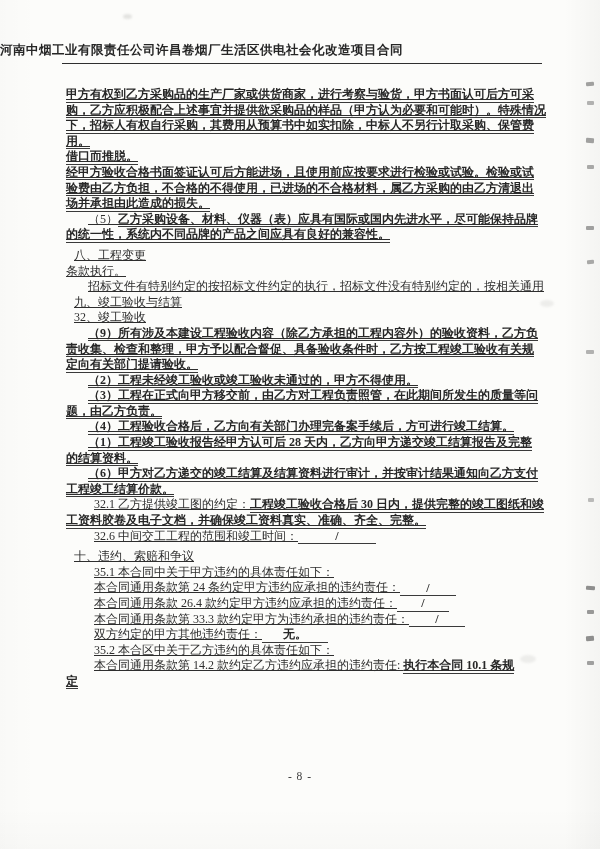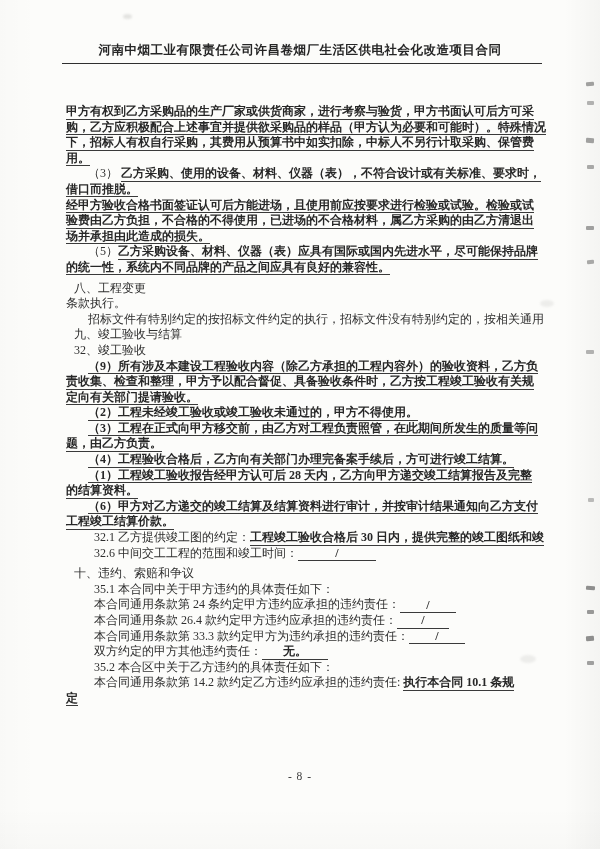--- a/index.html
+++ b/index.html
@@ -9,36 +9,36 @@
     margin:0 auto;
     background:#fcfcfa;
     background-image:linear-gradient(90deg, rgba(0,0,0,0.012) 0%, rgba(0,0,0,0) 6%, rgba(0,0,0,0) 94%, rgba(0,0,0,0.03) 100%),
                      linear-gradient(0deg, rgba(0,0,0,0.015) 0%, rgba(0,0,0,0) 5%);
     font-family:"Liberation Serif","DejaVu Serif",serif;
     color:#2e2e2e;
     overflow:hidden;
   }
   .header{padding-top:42px;}
   .title{
-    text-align:center;
     font-weight:bold;
     font-size:12.5px;
     letter-spacing:0.5px;
     color:#262626;
   }
   .rule{
     margin:4px 58px 0 62px;
     border-top:1.6px solid #2f2f2f;
     height:0;
   }
   .body{
-    margin-top:40px;
+    margin-top:23px;
     padding-left:66px;
     font-size:12px;
     line-height:15.6px;
+    text-decoration:underline;
   }
   .line{white-space:nowrap;height:15.6px;}
   .ind1{padding-left:22px;}
   .ind2{padding-left:28px;}
   .indh{padding-left:8px;}
   .gap{margin-top:5px;}
   .u{
     font-weight:600;
     color:#272727;
     border-bottom:1.2px solid #3a3a3a;
@@ -81,21 +81,20 @@
   <div class="header">
     <div class="title">河南中烟工业有限责任公司许昌卷烟厂生活区供电社会化改造项目合同</div>
     <div class="rule"></div>
   </div>
 
   <div class="body">
       <div class="line ind0"><span class="u">甲方有权到乙方采购品的生产厂家或供货商家，进行考察与验货，甲方书面认可后方可采</span></div>
       <div class="line ind0"><span class="u">购，乙方应积极配合上述事宜并提供欲采购品的样品（甲方认为必要和可能时）。特殊情况</span></div>
       <div class="line ind0"><span class="u">下，招标人有权自行采购，其费用从预算书中如实扣除，中标人不另行计取采购、保管费</span></div>
       <div class="line ind0"><span class="u">用。</span></div>
-      <div class="line ind1"><span class="">（3） </span><span class="u">乙方采购、使用的设备、材料、仪器（表），不符合设计或有关标准、要求时，</span></div>
       <div class="line ind0"><span class="u">借口而推脱。</span></div>
       <div class="line ind0"><span class="u">经甲方验收合格书面签证认可后方能进场，且使用前应按要求进行检验或试验。检验或试</span></div>
       <div class="line ind0"><span class="u">验费由乙方负担，不合格的不得使用，已进场的不合格材料，属乙方采购的由乙方清退出</span></div>
       <div class="line ind0"><span class="u">场并承担由此造成的损失。</span></div>
       <div class="line ind1"><span class="">（5）</span><span class="u">乙方采购设备、材料、仪器（表）应具有国际或国内先进水平，尽可能保持品牌</span></div>
       <div class="line ind0"><span class="u">的统一性，系统内不同品牌的产品之间应具有良好的兼容性。</span></div>
       <div class="line indh gap"><span class="">八、工程变更</span></div>
       <div class="line ind0"><span class="">条款执行。</span></div>
       <div class="line ind1"><span class="">招标文件有特别约定的按招标文件约定的执行，招标文件没有特别约定的，按相关通用</span></div>
       <div class="line indh"><span class="">九、竣工验收与结算</span></div>
@@ -105,20 +104,21 @@
       <div class="line ind0"><span class="u">定向有关部门提请验收。</span></div>
       <div class="line ind1"><span class="u">（2）工程未经竣工验收或竣工验收未通过的，甲方不得使用。</span></div>
       <div class="line ind1"><span class="u">（3）工程在正式向甲方移交前，由乙方对工程负责照管，在此期间所发生的质量等问</span></div>
       <div class="line ind0"><span class="u">题，由乙方负责。</span></div>
       <div class="line ind1"><span class="u">（4）工程验收合格后，乙方向有关部门办理完备案手续后，方可进行竣工结算。</span></div>
       <div class="line ind1"><span class="u">（1）工程竣工验收报告经甲方认可后 28 天内，乙方向甲方递交竣工结算报告及完整</span></div>
       <div class="line ind0"><span class="u">的结算资料。</span></div>
       <div class="line ind1"><span class="u">（6）甲方对乙方递交的竣工结算及结算资料进行审计，并按审计结果通知向乙方支付</span></div>
       <div class="line ind0"><span class="u">工程竣工结算价款。</span></div>
       <div class="line ind2"><span class="">32.1 乙方提供竣工图的约定：</span><span class="u">工程竣工验收合格后 30 日内，提供完整的竣工图纸和竣</span></div>
+      <div class="line ind0"><span class="u">工资料胶卷及电子文档，并确保竣工资料真实、准确、齐全、完整。</span></div>
       <div class="line ind2"><span class="">32.6 中间交工工程的范围和竣工时间：</span><span class="u blank" style="min-width: 78px;">/</span></div>
       <div class="line indh gap"><span class="">十、违约、索赔和争议</span></div>
       <div class="line ind2"><span class="">35.1 本合同中关于甲方违约的具体责任如下：</span></div>
       <div class="line ind2"><span class="">本合同通用条款第 24 条约定甲方违约应承担的违约责任：</span><span class="u blank" style="min-width: 56px;">/</span></div>
       <div class="line ind2"><span class="">本合同通用条款 26.4 款约定甲方违约应承担的违约责任：</span><span class="u blank" style="min-width: 52px;">/</span></div>
       <div class="line ind2"><span class="">本合同通用条款第 33.3 款约定甲方为违约承担的违约责任：</span><span class="u blank" style="min-width: 56px;">/</span></div>
       <div class="line ind2"><span class="">双方约定的甲方其他违约责任：</span><span class="u blank" style="min-width: 66px;">无。</span></div>
       <div class="line ind2"><span class="">35.2 本合区中关于乙方违约的具体责任如下：</span></div>
       <div class="line ind2"><span class="">本合同通用条款第 14.2 款约定乙方违约应承担的违约责任: </span><span class="u">执行本合同 10.1 条规</span></div>
       <div class="line ind0"><span class="u">定</span></div>

